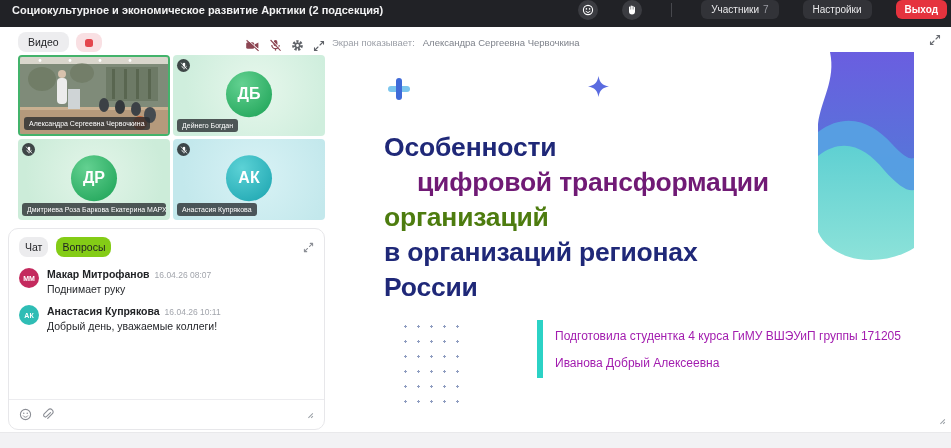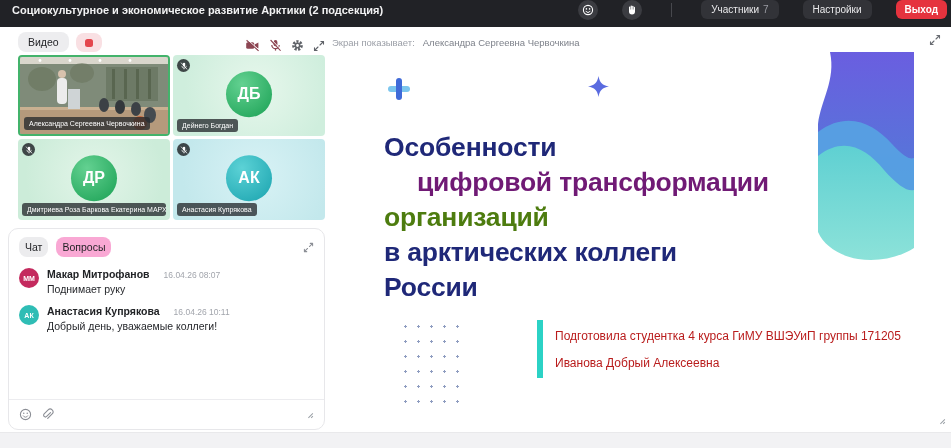--- a/index.html
+++ b/index.html
@@ -48,29 +48,29 @@
                overflow:hidden; }
   .mic-badge { position:absolute; left:4px; top:4px; width:13px; height:13px; border-radius:50%;
                background:rgba(37,41,45,.85); display:flex; align-items:center; justify-content:center; }
 
   
   .chat { position:absolute; left:8px; top:228px; width:317px; height:202px; background:#fff;
           border:1px solid #e7e7ea; border-radius:10px; }
   .chat-tabs { display:flex; align-items:center; gap:8px; padding:8px 10px 6px 10px; }
   .chat-tab { font-size:10.5px; color:#1f2023; padding:4px 6px; border-radius:8px; cursor:pointer; }
   .chat-tab.active { background:#ececee; }
-  .chat-tab.idle { background:#f9a8d4; }
+  .chat-tab.idle { background:#84cc16; }
   .chat-expand { margin-left:auto; cursor:pointer; }
   .msg { display:flex; gap:8px; padding:5px 10px; }
   .avatar { width:20px; height:20px; border-radius:50%; color:#fff; font-size:7px; font-weight:bold;
             display:flex; align-items:center; justify-content:center; flex:0 0 auto; }
   .av-crimson { background:#c42a5e; }
   .av-teal { background:#2fbdb5; }
   .msg-head { font-size:10.5px; color:#212326; font-weight:bold; }
-  .msg-time { font-size:8.5px; color:#a2a5ac; font-weight:normal; margin-left:14px; }
+  .msg-time { font-size:8.5px; color:#a2a5ac; font-weight:normal; margin-left:5px; }
   .msg-text { font-size:10.5px; color:#26282c; margin-top:3px; }
   .chat-input { position:absolute; left:0; bottom:0; width:100%; height:30px; border-top:1px solid #ececef;
                 display:flex; align-items:center; gap:9px; padding:0 10px; }
   .chat-input .grow { flex:1; }
   .resize-h { cursor:nwse-resize; }
 
   
   .share-header { position:absolute; left:332px; top:34px; width:612px; height:16px; display:flex;
                   align-items:center; }
   .share-label { font-size:9.5px; color:#9a9ea6; }
@@ -84,21 +84,21 @@
   .deco-star { position:absolute; left:256px; top:24px; }
   .slide-title { position:absolute; left:52px; top:78px; font-family:Liberation Sans, sans-serif;
                  font-weight:700; font-size:26.5px; line-height:35px; letter-spacing:-.2px; }
   .t-navy { color:#1f2878; }
   .t-orchid { color:#701a75;margin-left:33px; }
   .t-lilac { color:#4d7c0f; }
   .dots-grid { position:absolute; left:66px; top:266px; width:62px; height:88px;
                background-image:radial-gradient(circle, #8e9cc0 1.1px, transparent 1.4px);
                background-size:13px 15px; background-position:1px 1px; }
   .credit-bar { position:absolute; left:205px; top:268px; width:6px; height:58px; background:#2bd2c5; }
-  .credit { position:absolute; left:223px; top:271px; font-size:12px; line-height:27px; color:#b91c1c; }
+  .credit { position:absolute; left:223px; top:271px; font-size:12px; line-height:27px; color:#a21caf; }
 
   .wave { position:absolute; right:0; top:0; }
 
   
   .bottom-strip { position:absolute; left:0; top:432px; width:951px; height:16px; background:#f2f2f4;
                   border-top:1px solid #e9e9eb; }
   .share-resize { position:absolute; right:5px; top:416px; cursor:nwse-resize; }
 </style>
 </head>
 <body>
@@ -306,21 +306,21 @@
         <div class="v"></div>
     </div>
     <svg class="deco-star" width="21" height="21" viewBox="0 0 22 22">
       <path d="M11 0 C12.2 7 15 9.8 22 11 C15 12.2 12.2 15 11 22 C9.8 15 7 12.2 0 11 C7 9.8 9.8 7 11 0 Z" fill="#5a6be0"></path>
     </svg>
 
     <div class="slide-title">
       <div class="t-navy">Особенности</div>
       <div class="t-orchid">цифровой трансформации</div>
       <div class="t-lilac">организаций</div>
-      <div class="t-navy">в арктических коллеги</div>
+      <div class="t-navy">в организаций регионах</div>
       <div class="t-navy">России</div>
     </div>
 
     <div class="dots-grid"></div>
     <div class="credit-bar"></div>
     <div class="credit">
       <div>Подготовила студентка 4 курса ГиМУ ВШЭУиП группы 171205</div>
       <div>Иванова Добрый Алексеевна</div>
     </div>
 

